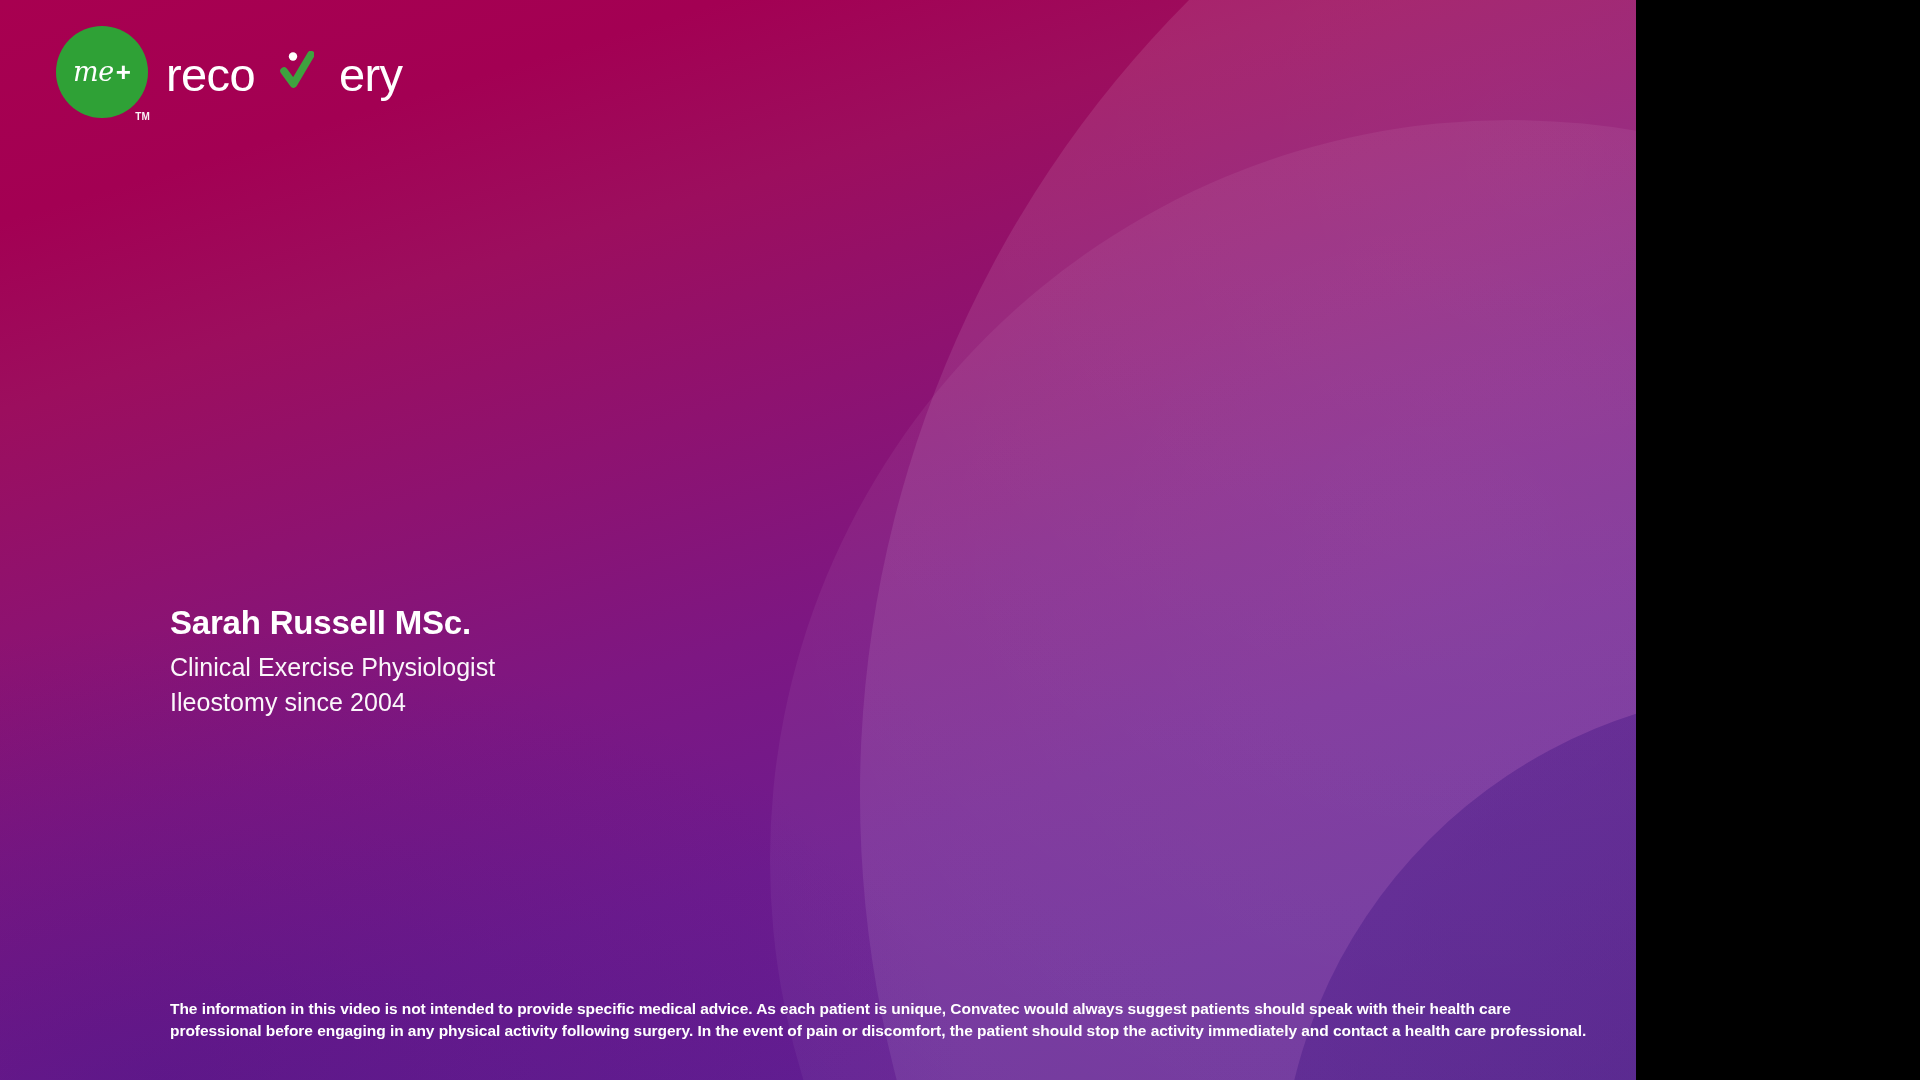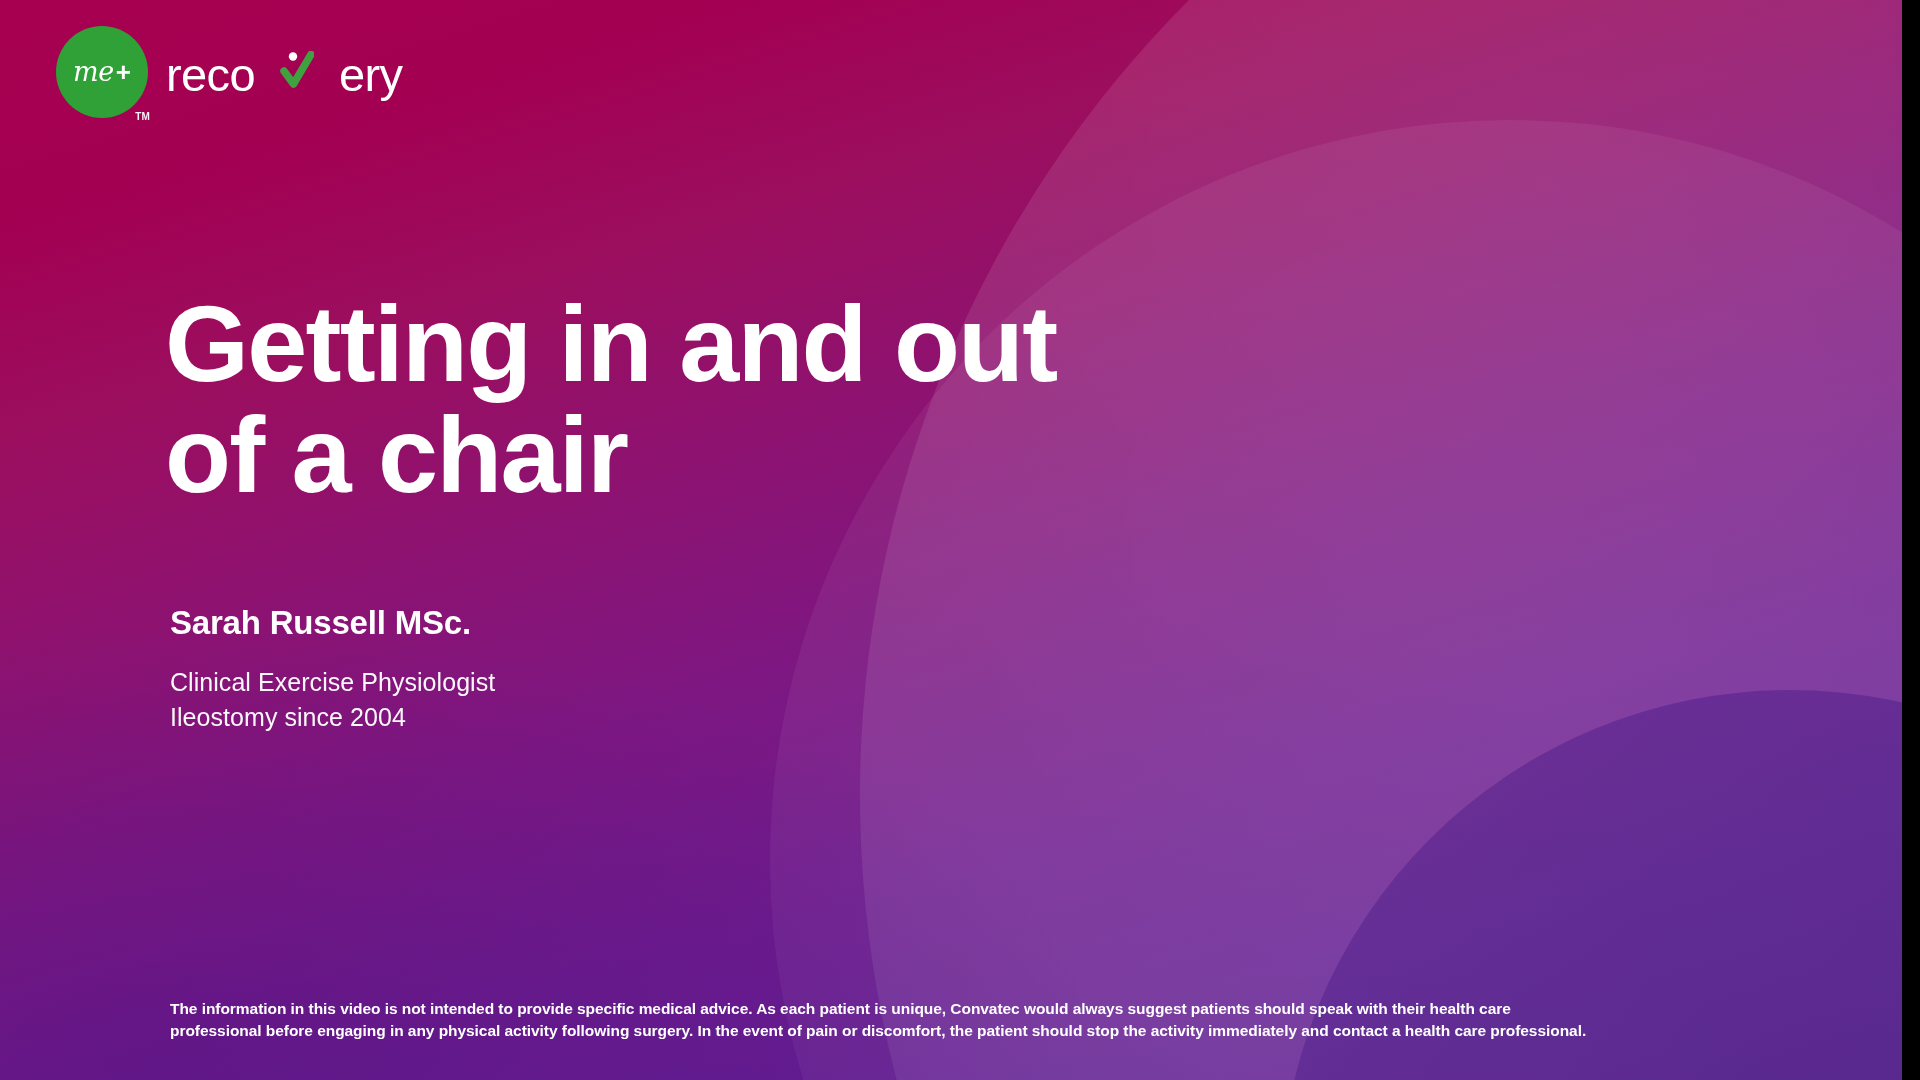--- a/index.html
+++ b/index.html
@@ -9,21 +9,21 @@
     width:1920px;
     height:1080px;
     overflow:hidden;
     background:#000;
     font-family:"Liberation Sans", sans-serif;
   }
 
   
   .slide {
     position:relative;
-    width:1902px;
+    width:1636px;
     height:1080px;
     overflow:hidden;
     
     background:
       linear-gradient(163deg,
         #A80050 0%,
         #A30053 14%,
         #9C0E5E 26%,
         #8E1270 40%,
         #7D1782 55%,
@@ -205,21 +205,21 @@
     line-height:1.25;
     opacity:0.97;
   }
 
   .presenter-name {
     font-size:33px;
     font-weight:700;
     letter-spacing:-0.2px;
     line-height:1.3;
     margin-top:7px;
-    margin-bottom:20px;
+    margin-bottom:5px;
   }
 
   .presenter-cred {
     font-size:25px;
     font-weight:400;
     letter-spacing:0.05px;
     line-height:1.42;
     opacity:0.97;
   }
 
@@ -263,24 +263,20 @@
         <svg width="34" height="44" viewBox="0 0 34 44" aria-hidden="true">
           <circle cx="13" cy="5.5" r="4.2" fill="#ffffff"></circle>
           <path d="M4 20 L13.5 33 L31 3.5" fill="none" stroke="#3FA23F" stroke-width="7.5" stroke-linecap="round" stroke-linejoin="round"></path>
         </svg>
       </span>
       <span class="w-seg">ery</span>
     </div>
 
   </div>
 
-  <div class="title-block">
-    <h1 class="slide-title">Getting in and out
-of a chair</h1>
-  </div>
 
   <div class="presenter-block">
     <div class="presenter-name">Sarah Russell MSc.</div>
     <div class="presenter-cred">Clinical Exercise Physiologist</div>
     <div class="presenter-cred">Ileostomy since 2004</div>
   </div>
 
   <div class="disclaimer">The information in this video is not intended to provide specific medical advice. As each patient is unique, Convatec would always suggest patients should speak with their health care professional before engaging in any physical activity following surgery. In the event of pain or discomfort, the patient should stop the activity immediately and contact a health care professional.</div>
 
 </div>

